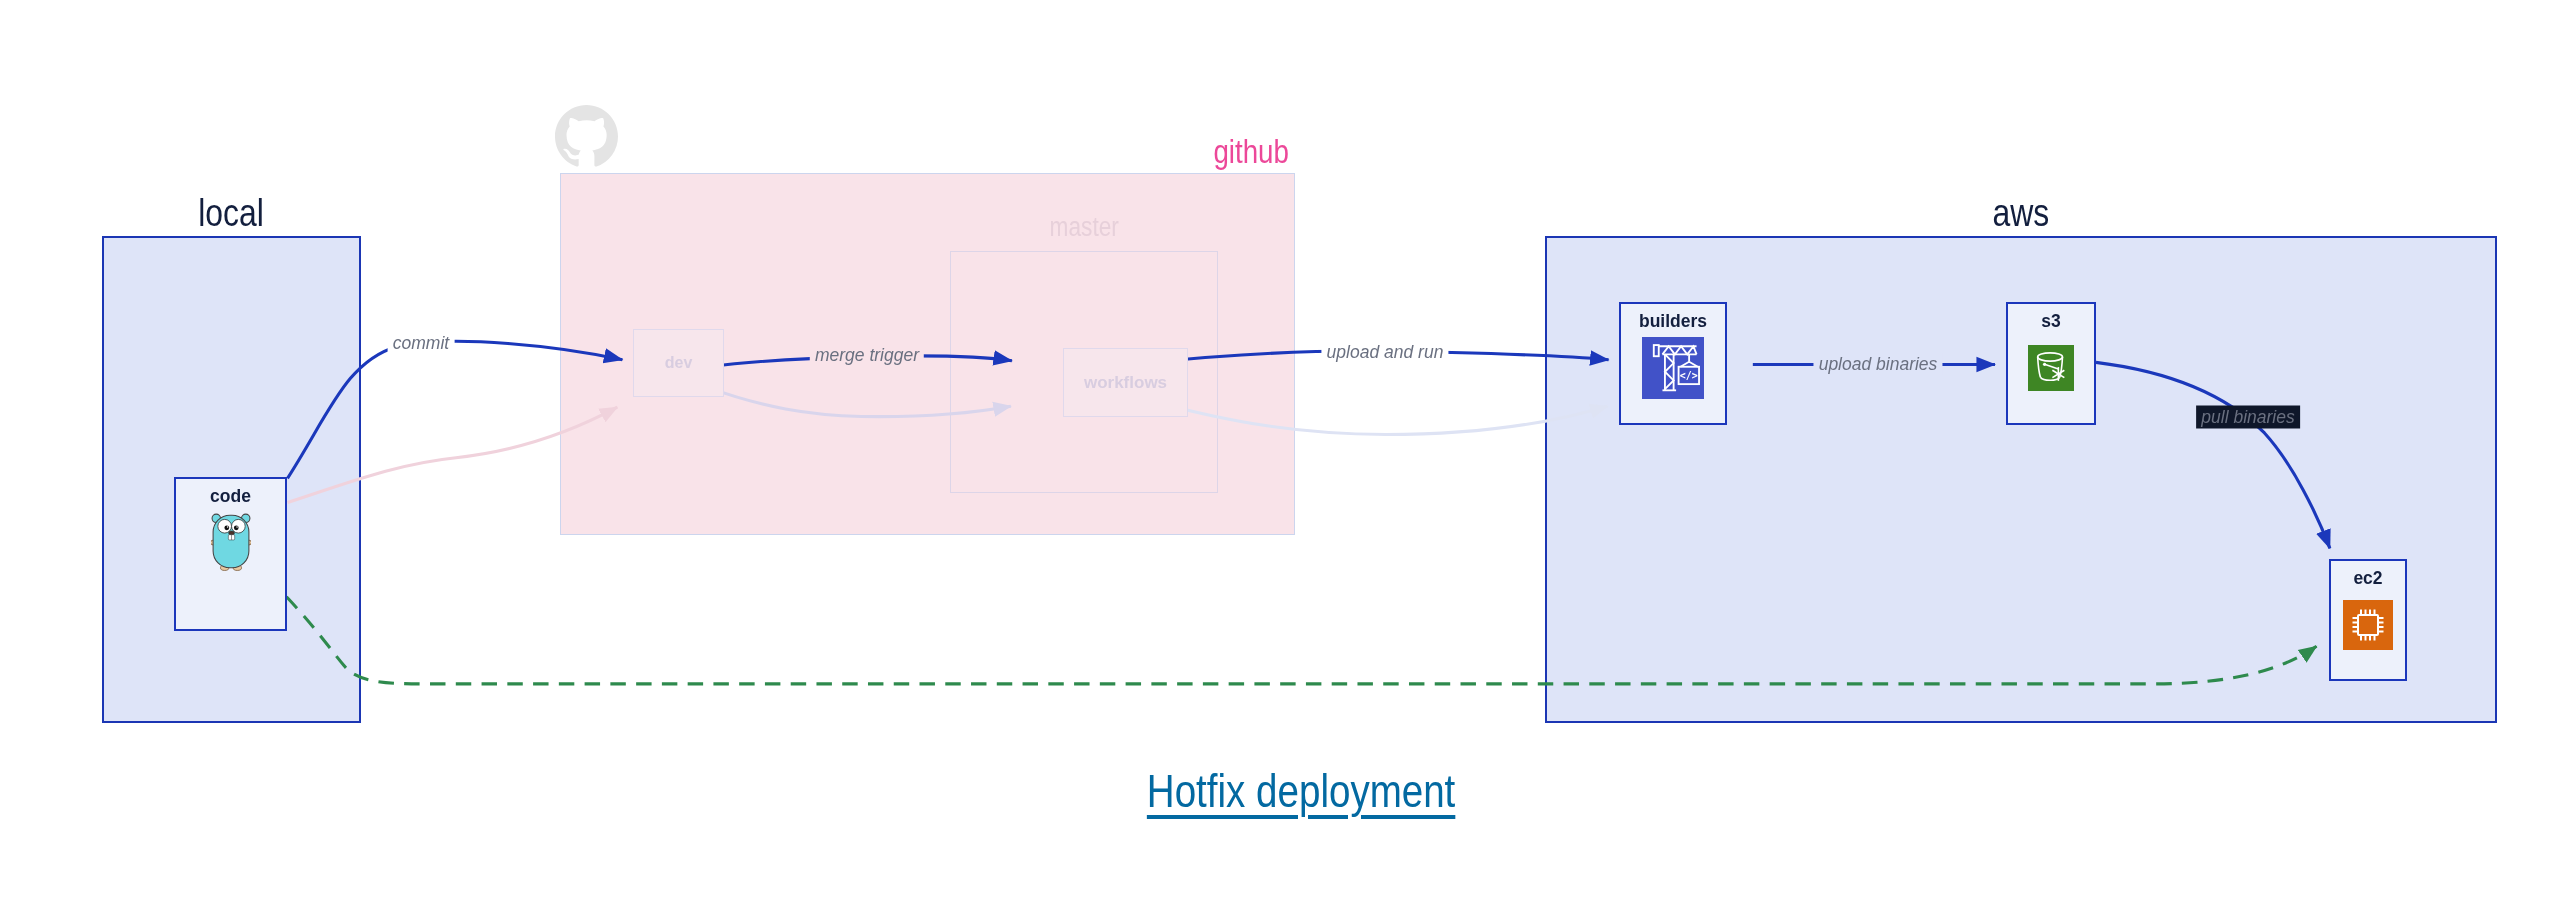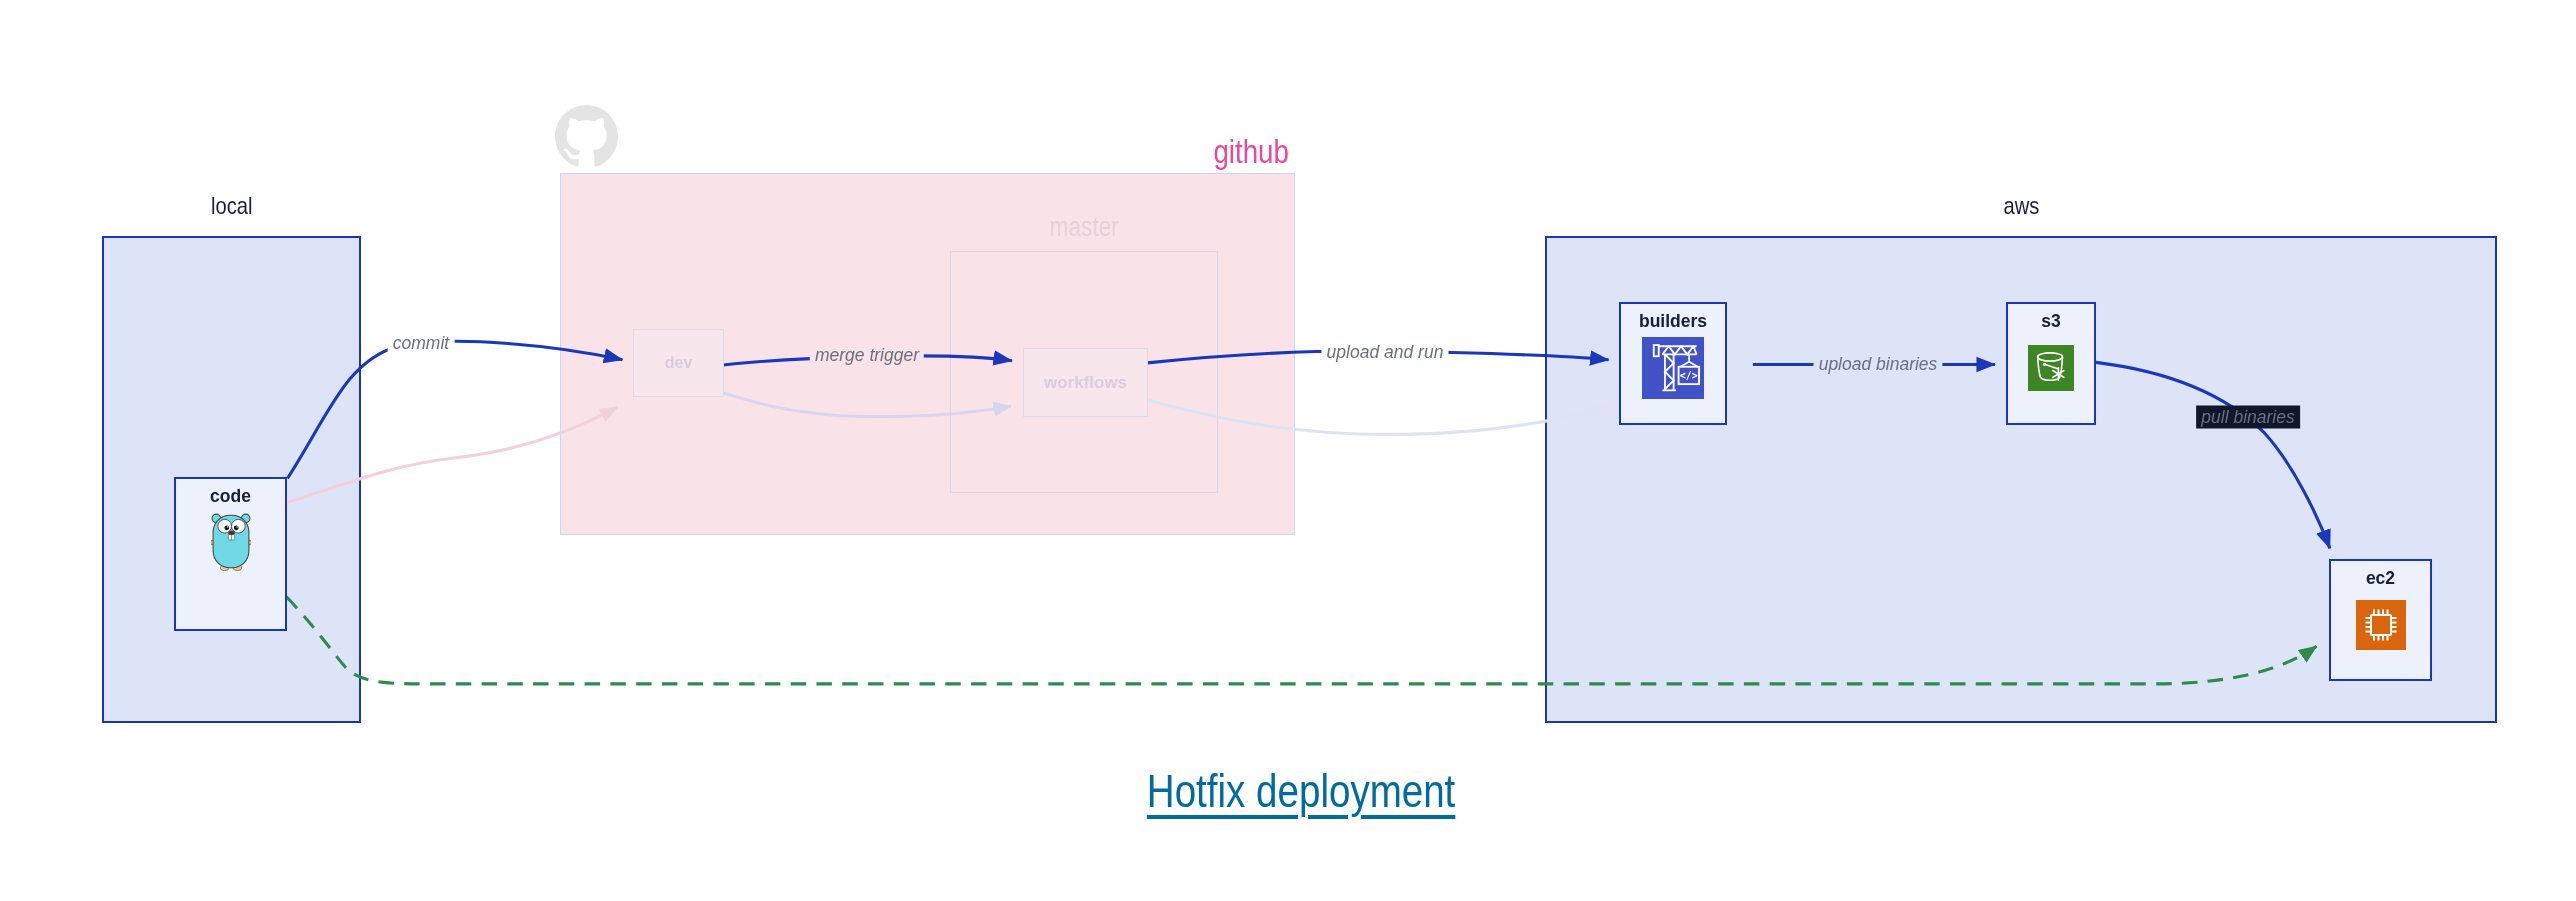--- a/index.html
+++ b/index.html
@@ -6,21 +6,21 @@
   #canvas{position:relative;width:2604px;height:902px;background:#ffffff;
           font-family:"Liberation Sans","DejaVu Sans",sans-serif;}
 
   
   .group{position:absolute;box-sizing:border-box;}
   .group.local{left:102px;top:236px;width:259px;height:487px;background:#dee4f8;border:2.1px solid #1b36b4;}
   .group.github{left:560px;top:173px;width:735px;height:362px;background:#f9e3e9;border:1.5px solid #ccd5ee;}
   .group.master{left:950px;top:251px;width:268px;height:242px;background:transparent;border:1.5px solid #ddd5e8;}
   .group.aws{left:1545px;top:236px;width:952px;height:487px;background:#dee4f8;border:2.1px solid #1b36b4;}
 
-  .group-label{position:absolute;text-align:center;color:#131f3e;font-size:24px;font-weight:400;}
+  .group-label{position:absolute;text-align:center;color:#131f3e;font-size:38px;font-weight:400;}
   .group-label .condensed{display:inline-block;transform:scaleX(0.84);transform-origin:center bottom;}
   .glabel-local{left:102px;top:192px;width:259px;}
   .glabel-aws{left:1545px;top:192px;width:952px;}
   .glabel-master{left:950px;top:212px;width:268px;color:#e7d0da;font-size:27px;}
   .glabel-github{left:1057px;top:133px;width:232px;text-align:right;color:#ec4899;font-size:33px;}
   .glabel-github .condensed{transform-origin:right bottom;}
 
   .octocat{position:absolute;left:555px;top:105px;width:63px;height:63px;}
 
   
@@ -30,28 +30,28 @@
   .node{position:absolute;box-sizing:border-box;z-index:4;background:#edf1fb;border:2.6px solid #1b36bb;}
   .node .node-label{display:block;text-align:center;margin-top:7.2px;font-weight:bold;font-size:17.5px;color:#131f3e;}
   .node .node-icon{display:block;margin:0 auto;}
 
   .node.code{left:174px;top:477px;width:113px;height:154px;}
   .node.code .node-icon{margin-top:5.2px;}
   .node.builders{left:1619px;top:302px;width:108px;height:123px;}
   .node.builders .node-icon{margin-top:5.2px;}
   .node.s3{left:2006px;top:302px;width:90px;height:123px;}
   .node.s3 .node-icon{margin-top:12.4px;}
-  .node.ec2{left:2329px;top:559px;width:103px;height:122px;}
+  .node.ec2{left:2329px;top:559px;width:78px;height:122px;}
   .node.ec2 .node-icon{margin-top:11.3px;}
 
   .node.ghost{background:#f7e6ec;border:1.5px solid #e0d9ec;display:flex;align-items:center;justify-content:center;}
   .node.ghost .node-label{margin:0;color:#d8cde0;}
   .node.dev{left:633px;top:329px;width:91px;height:68px;}
   .node.dev .node-label{font-size:16px;}
-  .node.workflows{left:1023px;top:348px;width:125px;height:69px;}
+  .node.workflows{left:1063px;top:348px;width:125px;height:69px;}
   .node.workflows .node-label{font-size:17px;}
 
   
   .edge-label{position:absolute;z-index:5;transform:translate(-50%,-50%);
               font-style:italic;font-size:17.5px;color:#6a7080;padding:1px 5.2px;white-space:nowrap;}
   .el-commit{left:421px;top:343px;background:#ffffff;font-style:italic;}
   .el-merge{left:867px;top:355px;background:#f9e3e9;}
   .el-run{left:1385px;top:352px;background:#ffffff;}
   .el-upbin{left:1878px;top:364px;background:#dee4f8;}
   .el-pull{left:2248px;top:417px;background:#0f172a;}

